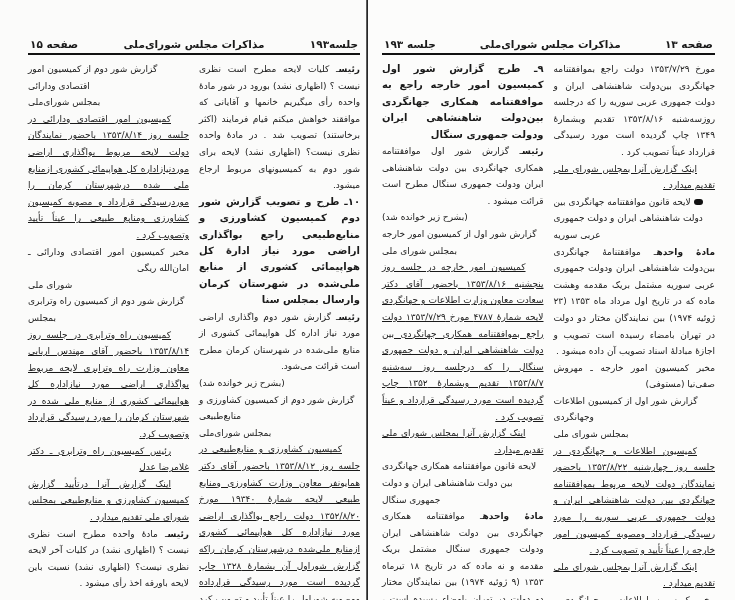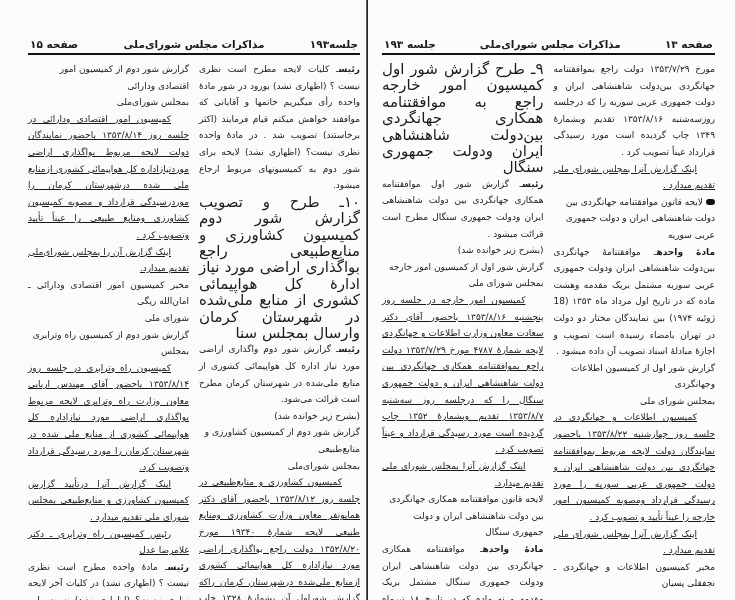--- a/index.html
+++ b/index.html
@@ -22,23 +22,23 @@
     background:linear-gradient(90deg,#777 0,#222 40%,#555 100%);
   }
   .running-head {
     direction:rtl; display:flex; justify-content:space-between; align-items:flex-end;
     font-weight:bold; font-size:10.5px; padding:0 2px 3px 2px;
     border-bottom:2px solid #111;
   }
   .cols { display:flex; direction:rtl; gap:10px; margin-top:6px; }
   .col { flex:1; direction:rtl; text-align:justify; font-size:9px; line-height:16.6px; }
   .col p { margin:0; }
-  .col .center { text-align:right; }
+  .col .center { text-align:left; }
   .col .indent { text-indent:18px;text-decoration:underline; }
-  .col .heading { font-weight:normal; font-size:15px; line-height:16.4px; }
+  .col .heading { font-weight:bold; font-size:10px; line-height:16.4px; }
   .speaker { font-weight:bold; }
   .bullet-mark {
     display:inline-block; width:9px; height:6px; background:#111;
     border-radius:3px; vertical-align:middle; margin-left:3px;
   }
 </style>
 </head>
 <body>
 
 <div class="spread">
@@ -56,46 +56,46 @@
           <p><span class="speaker">رئیس</span><span>ـ گزارش شور دوم واگذاری اراضی مورد نیاز اداره کل هواپیمائی کشوری از منابع ملی‌شده در شهرستان کرمان مطرح است قرائت می‌شود.</span></p>
           <p class="center"><span>(بشرح زیر خوانده شد)</span></p>
           <p class="center"><span>گزارش شور دوم از کمیسیون کشاورزی و منابع‌طبیعی</span></p>
           <p class="center"><span>بمجلس شورای‌ملی</span></p>
           <p class="indent"><span>کمیسیون کشاورزی و منابع‌طبیعی در جلسه روز ۱۳۵۳/۸/۱۲ باحضور آقای دکتر همایونفر معاون وزارت کشاورزی ومنابع طبیعی لایحه شمارهٔ ۱۹۳۴۰ مورخ ۱۳۵۲/۸/۲۰ دولت راجع بواگذاری اراضی مورد نیازاداره کل هواپیمائی کشوری ازمنابع ملی‌شده درشهرستان کرمان راکه گزارش شوراول آن بشمارهٔ ۱۳۲۸ چاپ گردیده است مورد رسیدگی قرارداده ومصوبه شوراول را عیناً تأیید و تصویب کرد .</span></p>
         </div>
       <div class="col">
           <p class="center"><span>گزارش شور دوم از کمیسیون امور اقتصادی ودارائی</span></p>
           <p class="center"><span>بمجلس شورای‌ملی</span></p>
           <p class="indent"><span>کمیسیون امور اقتصادی ودارائی در جلسه روز ۱۳۵۳/۸/۱۴ باحضور نمایندگان دولت لایحه مربوط بواگذاری اراضی موردنیازاداره کل هواپیمائی کشوری ازمنابع ملی شده درشهرستان کرمان را موردرسیدگی قرارداد و مصوبه کمیسیون کشاورزی ومنابع طبیعی را عیناً تأیید وتصویب کرد .</span></p>
-          <p class="indent"><span>اینک گزارش آن را بمجلس شورای‌ملی تقدیم میدارد.</span></p>
           <p><span>مخبر کمیسیون امور اقتصادی ودارائی ـ امان‌الله ریگی</span></p>
           <p class="center"><span>شورای ملی</span></p>
           <p class="center"><span>گزارش شور دوم از کمیسیون راه وترابری بمجلس</span></p>
           <p class="indent"><span>کمیسیون راه وترابری در جلسه روز ۱۳۵۳/۸/۱۴ باحضور آقای مهندس اربابی معاون وزارت راه وترابری لایحه مربوط بواگذاری اراضی مورد نیازاداره کل هواپیمائی کشوری از منابع ملی شده در شهرستان کرمان را مورد رسیدگی قرارداد وتصویب کرد.</span></p>
+          <p class="indent"><span>رئیس کمیسیون راه وترابری ـ دکتر غلامرضا عدل</span></p>
           <p class="indent"><span>اینک گزارش آنرا درتأیید گزارش کمیسیون کشاورزی و منابع‌طبیعی بمجلس شورای ملی تقدیم میدارد .</span></p>
-          <p class="indent"><span>رئیس کمیسیون راه وترابری ـ دکتر غلامرضا عدل</span></p>
           <p><span class="speaker">رئیس</span><span>ـ مادهٔ واحده مطرح است نظری نیست ؟ (اظهاری نشد) در کلیات آخر لایحه نظری نیست؟ (اظهاری نشد) نسبت باین لایحه باورقه اخذ رأی میشود .</span></p>
         </div>
     </div>
   </div>
 
   <div class="gutter"></div>
 
   <div class="page right">
     <div class="running-head">
       <span>صفحه ۱۳</span>
       <span>مذاکرات مجلس شورای‌ملی</span>
       <span>جلسه ۱۹۳</span>
     </div>
     <div class="cols">
       <div class="col">
           <p><span>مورخ ۱۳۵۳/۷/۲۹ دولت راجع بموافقتنامه جهانگردی بین‌دولت شاهنشاهی ایران و دولت جمهوری عربی سوریه را که درجلسه روزسه‌شنبه ۱۳۵۳/۸/۱۶ تقدیم وبشمارهٔ ۱۳۴۹ چاپ گردیده است مورد رسیدگی قرارداد عیناً تصویب کرد .</span></p>
           <p class="indent"><span>اینک گزارش آنرا بمجلس شورای ملی تقدیم میدارد .</span></p>
           <p class="center"><span class="bullet-mark"></span><span>لایحه قانون موافقتنامه جهانگردی بین دولت شاهنشاهی ایران و دولت جمهوری عربی سوریه</span></p>
-          <p><span class="speaker">مادهٔ واحده</span><span>ـ موافقتنامهٔ جهانگردی بین‌دولت شاهنشاهی ایران ودولت جمهوری عربی سوریه مشتمل بریک مقدمه وهشت ماده که در تاریخ اول مرداد ماه ۱۳۵۳ (18 ژوئیه ۱۹۷۴) بین نمایندگان مختار دو دولت در تهران بامضاء رسیده است تصویب و اجازهٔ مبادلهٔ اسناد تصویب آن داده میشود .</span></p>
+          <p><span class="speaker">مادهٔ واحده</span><span>ـ موافقتنامهٔ جهانگردی بین‌دولت شاهنشاهی ایران ودولت جمهوری عربی سوریه مشتمل بریک مقدمه وهشت ماده که در تاریخ اول مرداد ماه ۱۳۵۳ (۲۳ ژوئیه ۱۹۷۴) بین نمایندگان مختار دو دولت در تهران بامضاء رسیده است تصویب و اجازهٔ مبادلهٔ اسناد تصویب آن داده میشود .</span></p>
+          <p><span>مخبر کمیسیون امور خارجه ـ مهروش صفی‌نیا (مستوفی)</span></p>
           <p class="center"><span>گزارش شور اول از کمیسیون اطلاعات وجهانگردی</span></p>
           <p class="center"><span>بمجلس شورای ملی</span></p>
           <p class="indent"><span>کمیسیون اطلاعات و جهانگردی در جلسه روز چهارشنبه ۱۳۵۳/۸/۲۲ باحضور نمایندگان دولت لایحه مربوط بموافقتنامه جهانگردی بین دولت شاهنشاهی ایران و دولت جمهوری عربی سوریه را مورد رسیدگی قرارداد ومصوبه کمیسیون امور خارجه را عیناً تأیید و تصویب کرد .</span></p>
           <p class="indent"><span>اینک گزارش آنرا بمجلس شورای ملی تقدیم میدارد .</span></p>
           <p><span>مخبر کمیسیون اطلاعات و جهانگردی ـ نجفقلی پسیان</span></p>
         </div>
       <div class="col">
           <p class="heading"><span>۹ـ طرح گزارش شور اول کمیسیون امور خارجه راجع به موافقتنامه همکاری جهانگردی بین‌دولت شاهنشاهی ایران ودولت جمهوری سنگال</span></p>
           <p><span class="speaker">رئیس</span><span>ـ گزارش شور اول موافقتنامه همکاری جهانگردی بین دولت شاهنشاهی ایران ودولت جمهوری سنگال مطرح است قرائت میشود .</span></p>
           <p class="center"><span>(بشرح زیر خوانده شد)</span></p>

